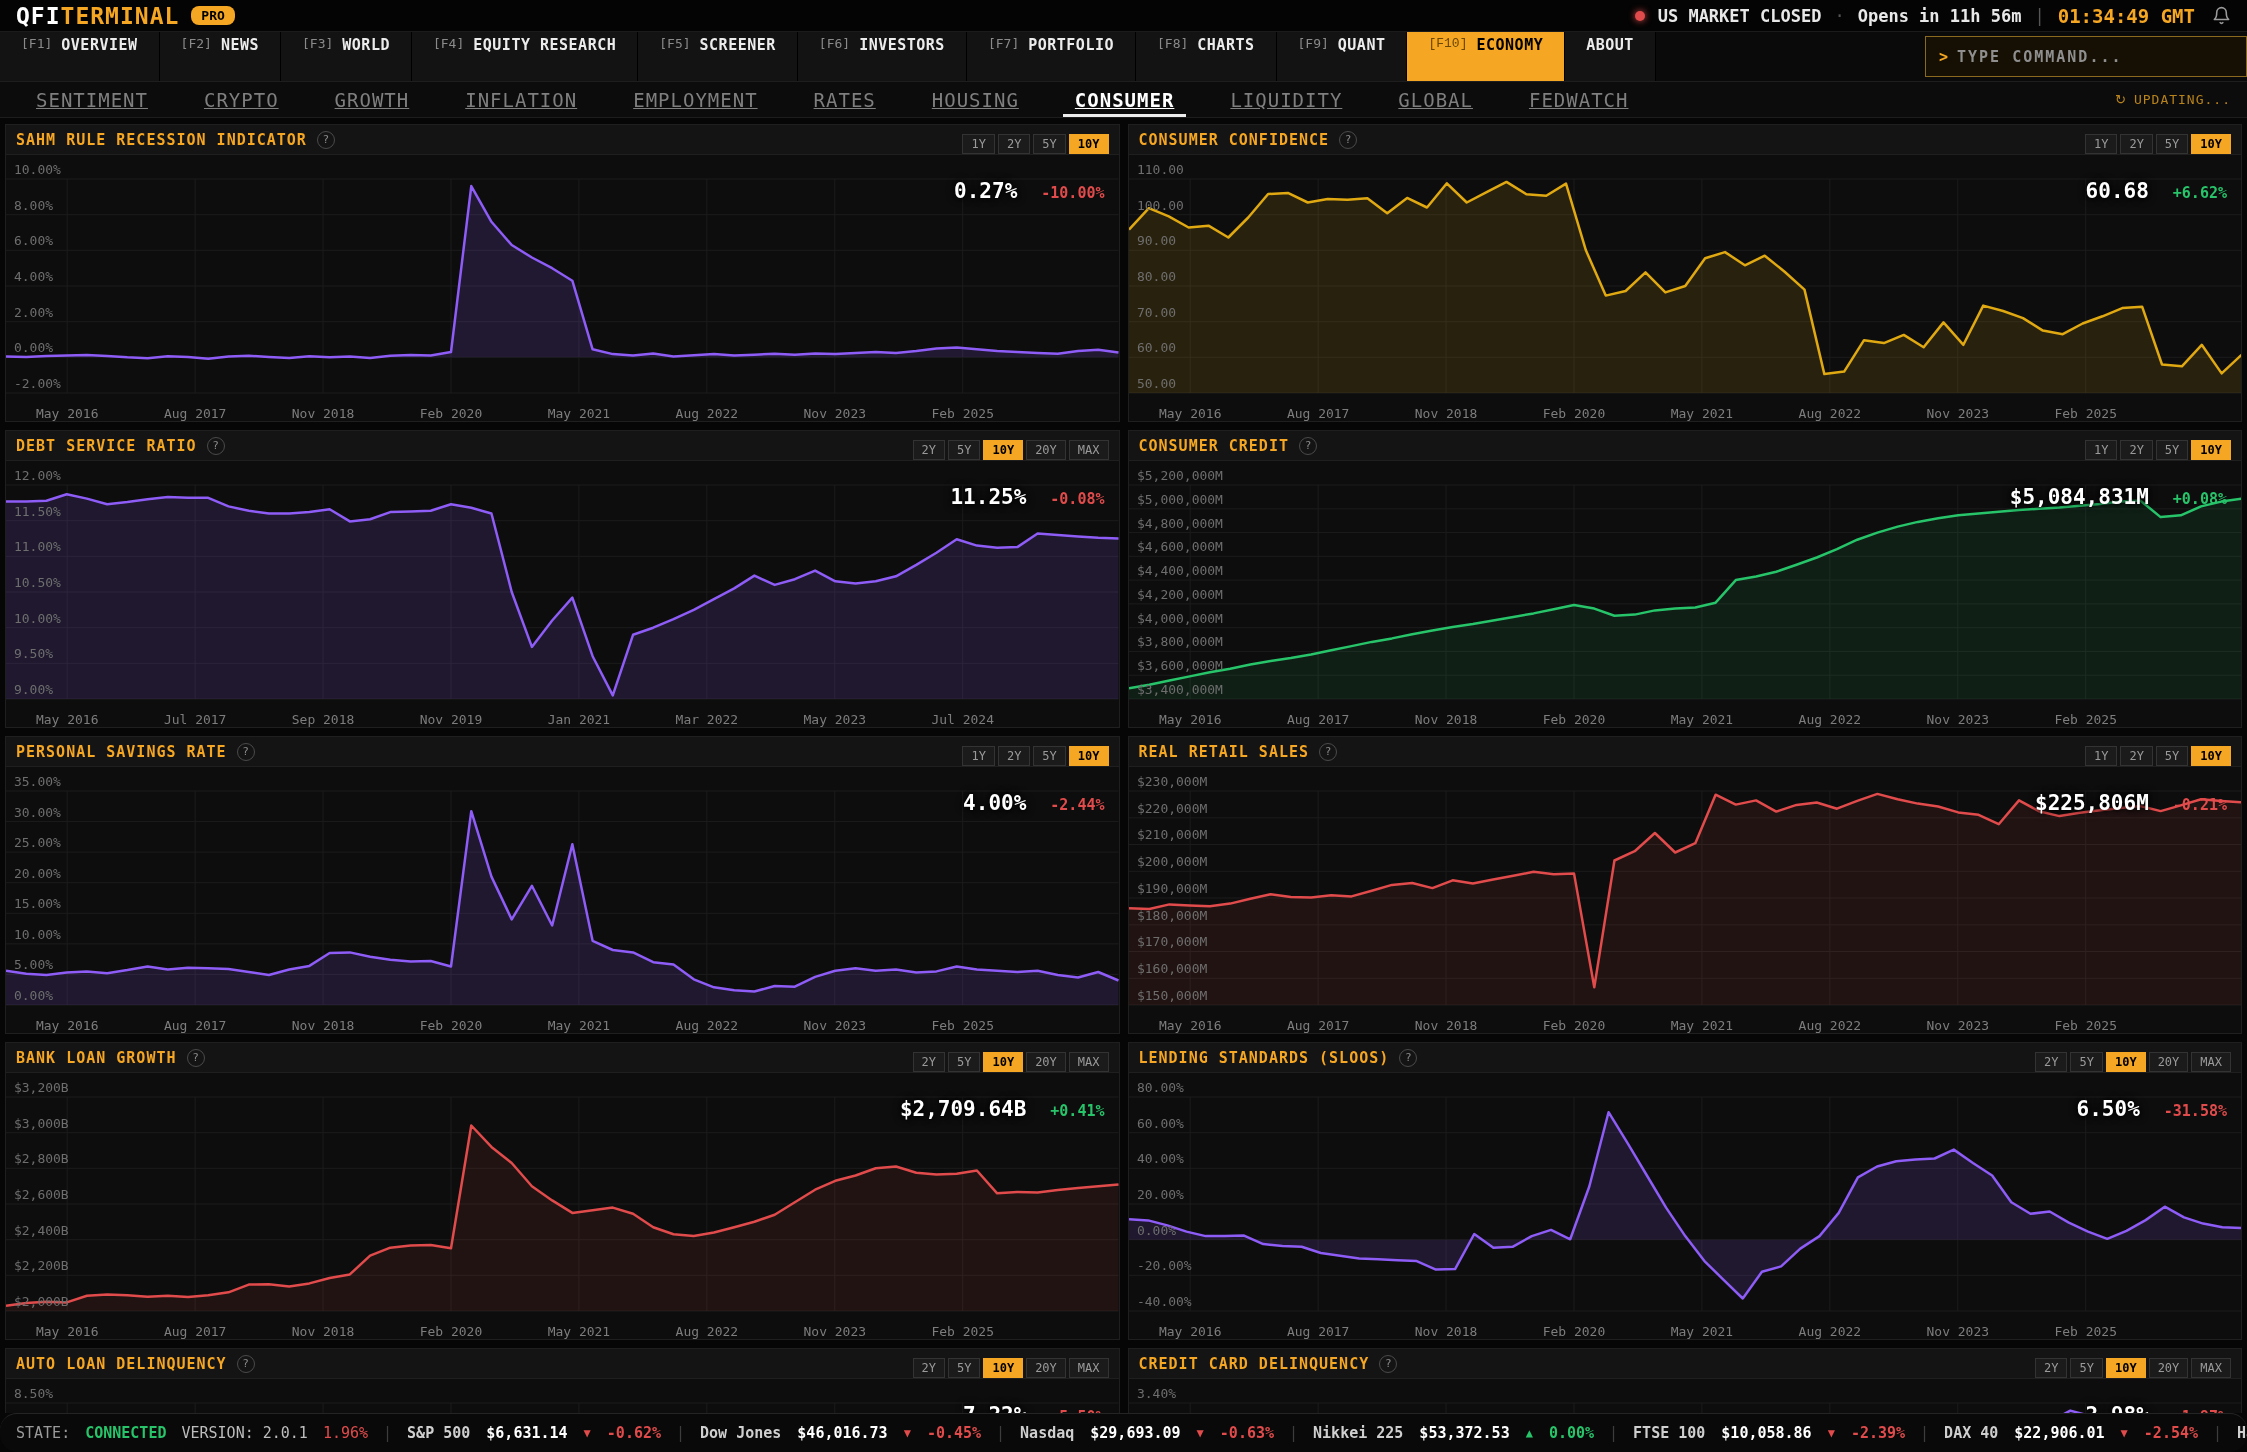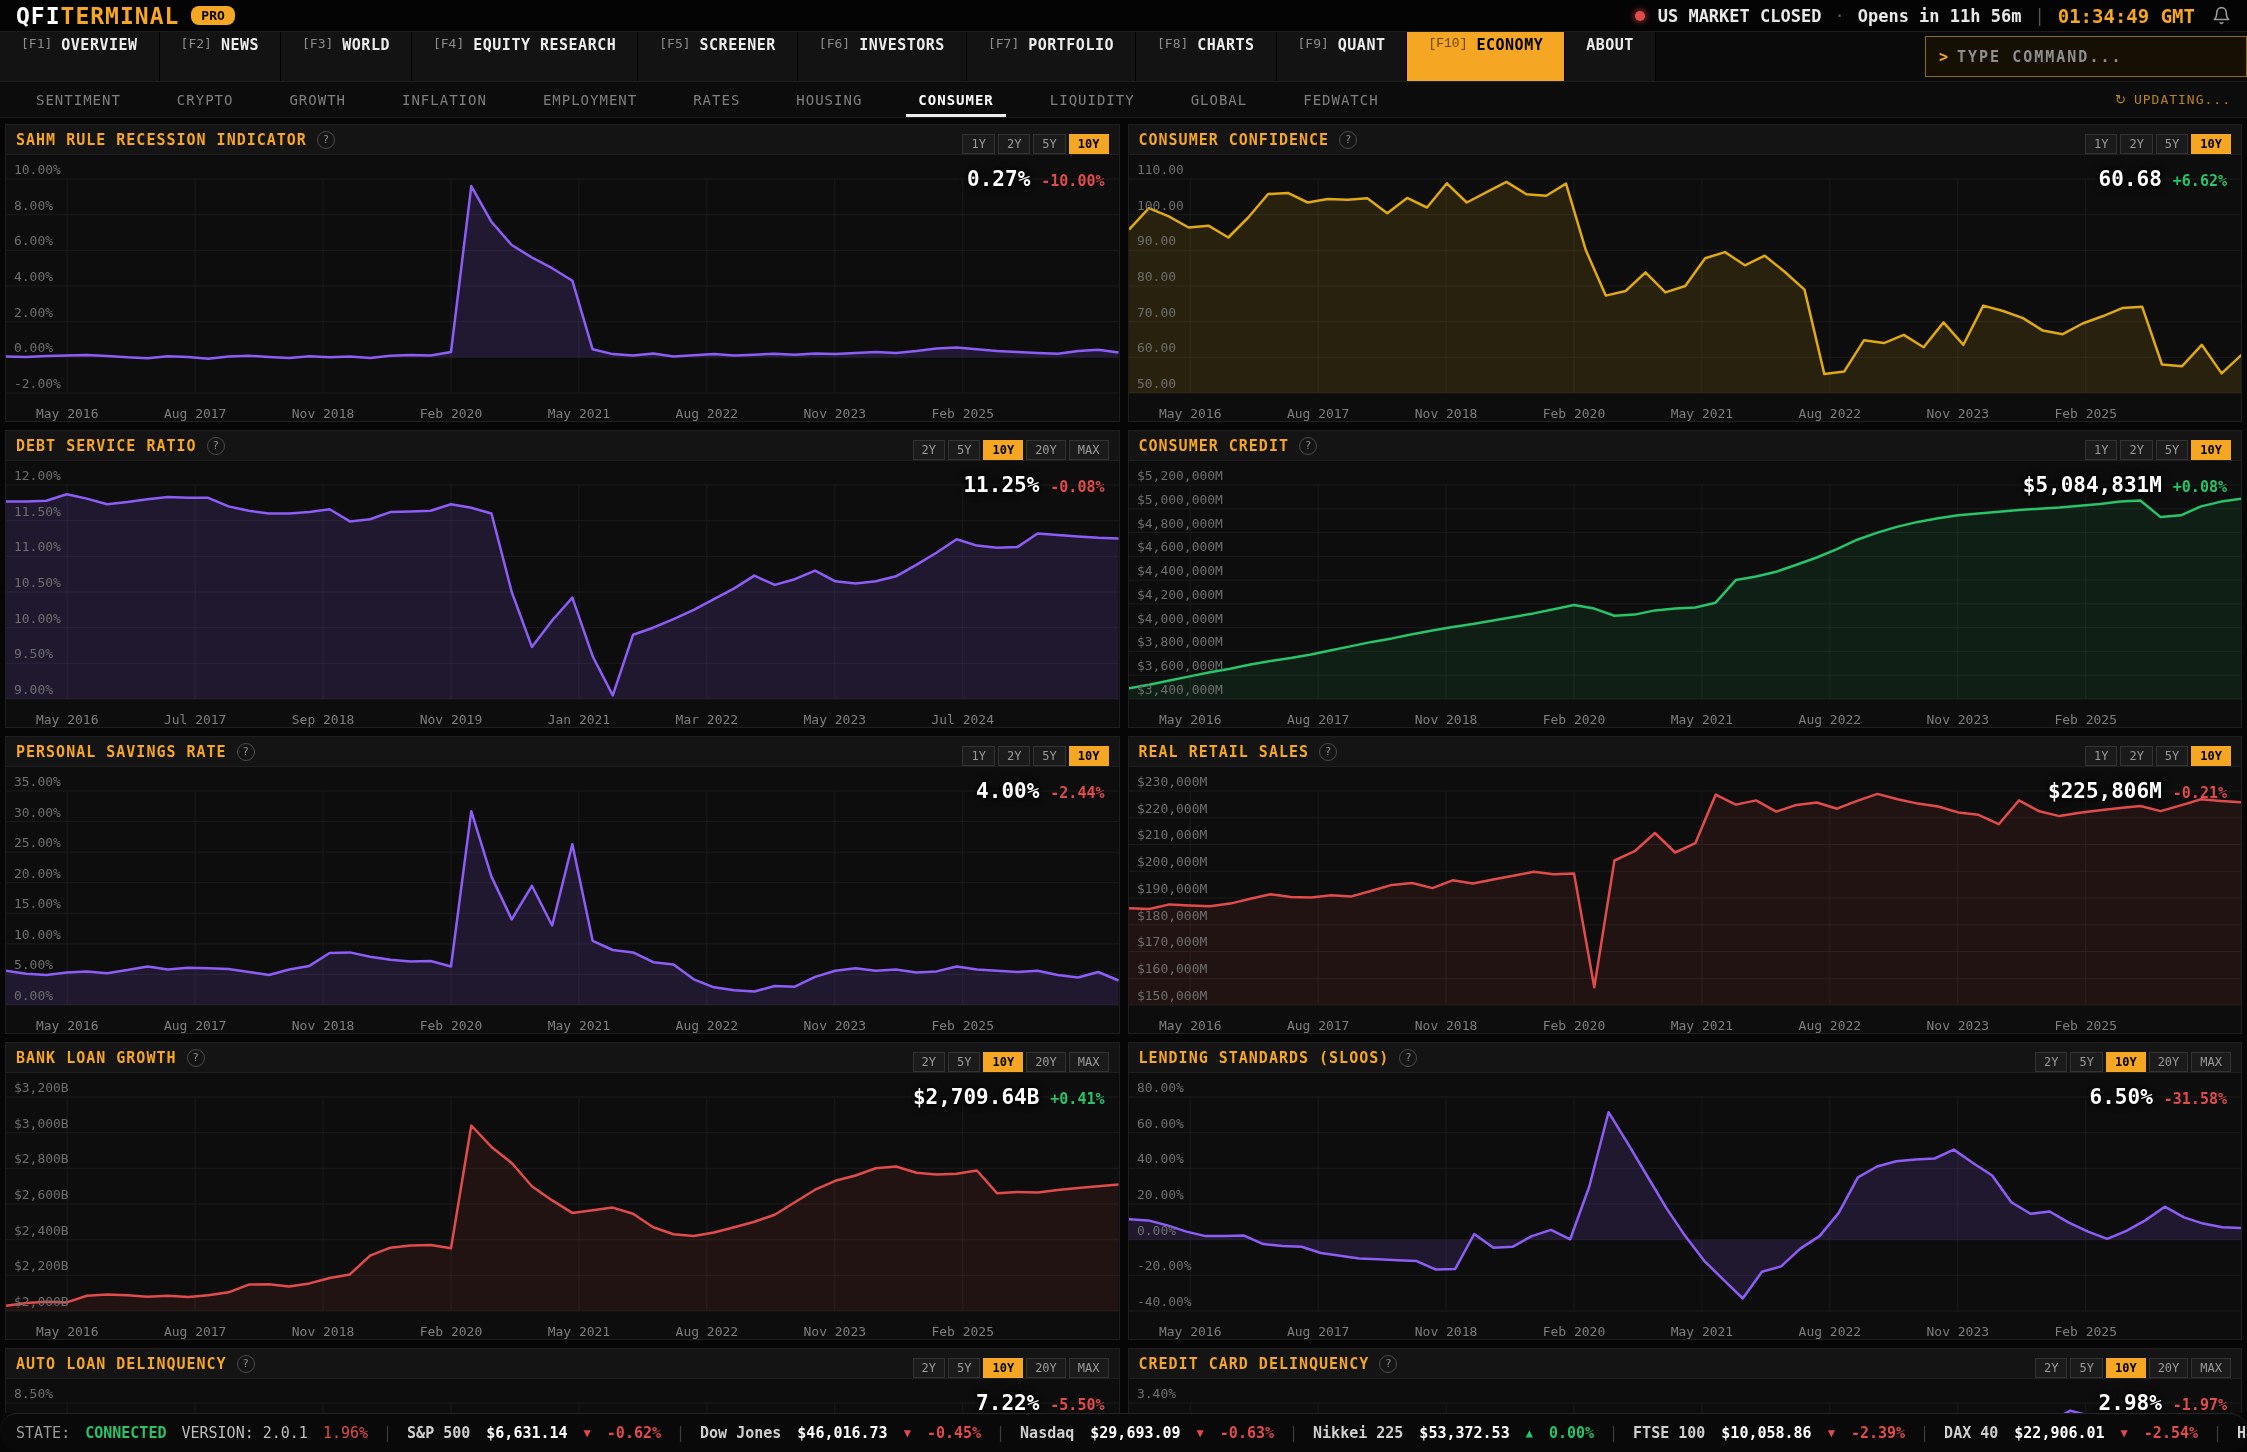--- a/index.html
+++ b/index.html
@@ -34,21 +34,21 @@
   .cmd { position:absolute; right:0; top:4px; bottom:4px; width:322px;
     background:#151003; border:1px solid #8a6a1f; display:flex; align-items:center;
     gap:9px; padding:0 13px; font-size:15px; cursor:text; }
   .cmd .prompt { color:#f5a623; font-weight:bold; }
   .cmd .ph { color:#8f8f8f; letter-spacing:2px; font-weight:bold; }
 
   
   .subtabs { height:36px; background:#0c0c0c; border-bottom:1px solid #1d1d1d;
     display:flex; align-items:stretch; padding-left:8px; position:relative; }
   .subtab { display:flex; align-items:center; padding:0 28px; color:#7f7f7f;
-    font-size:14px; letter-spacing:1px; position:relative; cursor:pointer; }
+    font-size:19px; letter-spacing:1px; position:relative; cursor:pointer;text-decoration:underline; }
   .subtab.active { color:#fff; font-weight:bold; }
   .subtab.active::after { content:""; position:absolute; left:16px; right:16px;
     bottom:0; height:3px; background:#ededed; }
   .updating { position:absolute; right:16px; top:0; bottom:0; display:flex;
     align-items:center; gap:7px; color:#b8831a; font-size:13px; letter-spacing:1px; }
   .updating .spin { font-family:"DejaVu Sans", sans-serif; }
 
   
   .grid { position:absolute; top:119px; bottom:39px; left:0; right:0;
     padding:5px 5px 0; display:grid; grid-template-columns:1fr 1fr;
@@ -62,22 +62,22 @@
   .panel-title { color:#f5a623; font-size:15px; font-weight:bold; letter-spacing:1px; }
   .help { width:18px; height:18px; border:1px solid #4a4a4a; border-radius:50%;
     color:#8a8a8a; font-size:11px; display:inline-flex; align-items:center;
     justify-content:center; margin-left:10px; cursor:pointer; }
   .tf { display:flex; gap:3px;margin-top:8px; }
   .tf span { font-size:12px; color:#9a9a9a; background:#1b1b1b; border:1px solid #333;
     padding:2px 8px; cursor:pointer; }
   .tf span.active { background:#f5a623; color:#000; font-weight:bold; border-color:#f5a623; }
   .chart-wrap { position:relative; height:268px; }
   .chart-svg { width:100%; height:268px; display:block; }
-  .overlay { position:absolute; top:12px; right:14px; display:flex;
-    align-items:baseline; gap:11px; }
+  .overlay { position:absolute; top:24px; right:14px; display:flex;
+    align-items:baseline; gap:24px; }
   .val { color:#fff; font-size:21px; font-weight:bold; text-shadow:0 0 8px #000,0 0 4px #000; }
   .chg { font-size:15px; font-weight:bold; }
   .chg.down { color:#e14b4b; } .chg.up { color:#27c46a; }
 
   svg text { font-family:"DejaVu Sans Mono", monospace; }
   .grid-line { stroke:#1c1c1c; stroke-width:1; }
   .ytick { fill:#6e6e6e; font-size:13px; }
   .xtick { fill:#7d7d7d; font-size:13px; }
 
   

